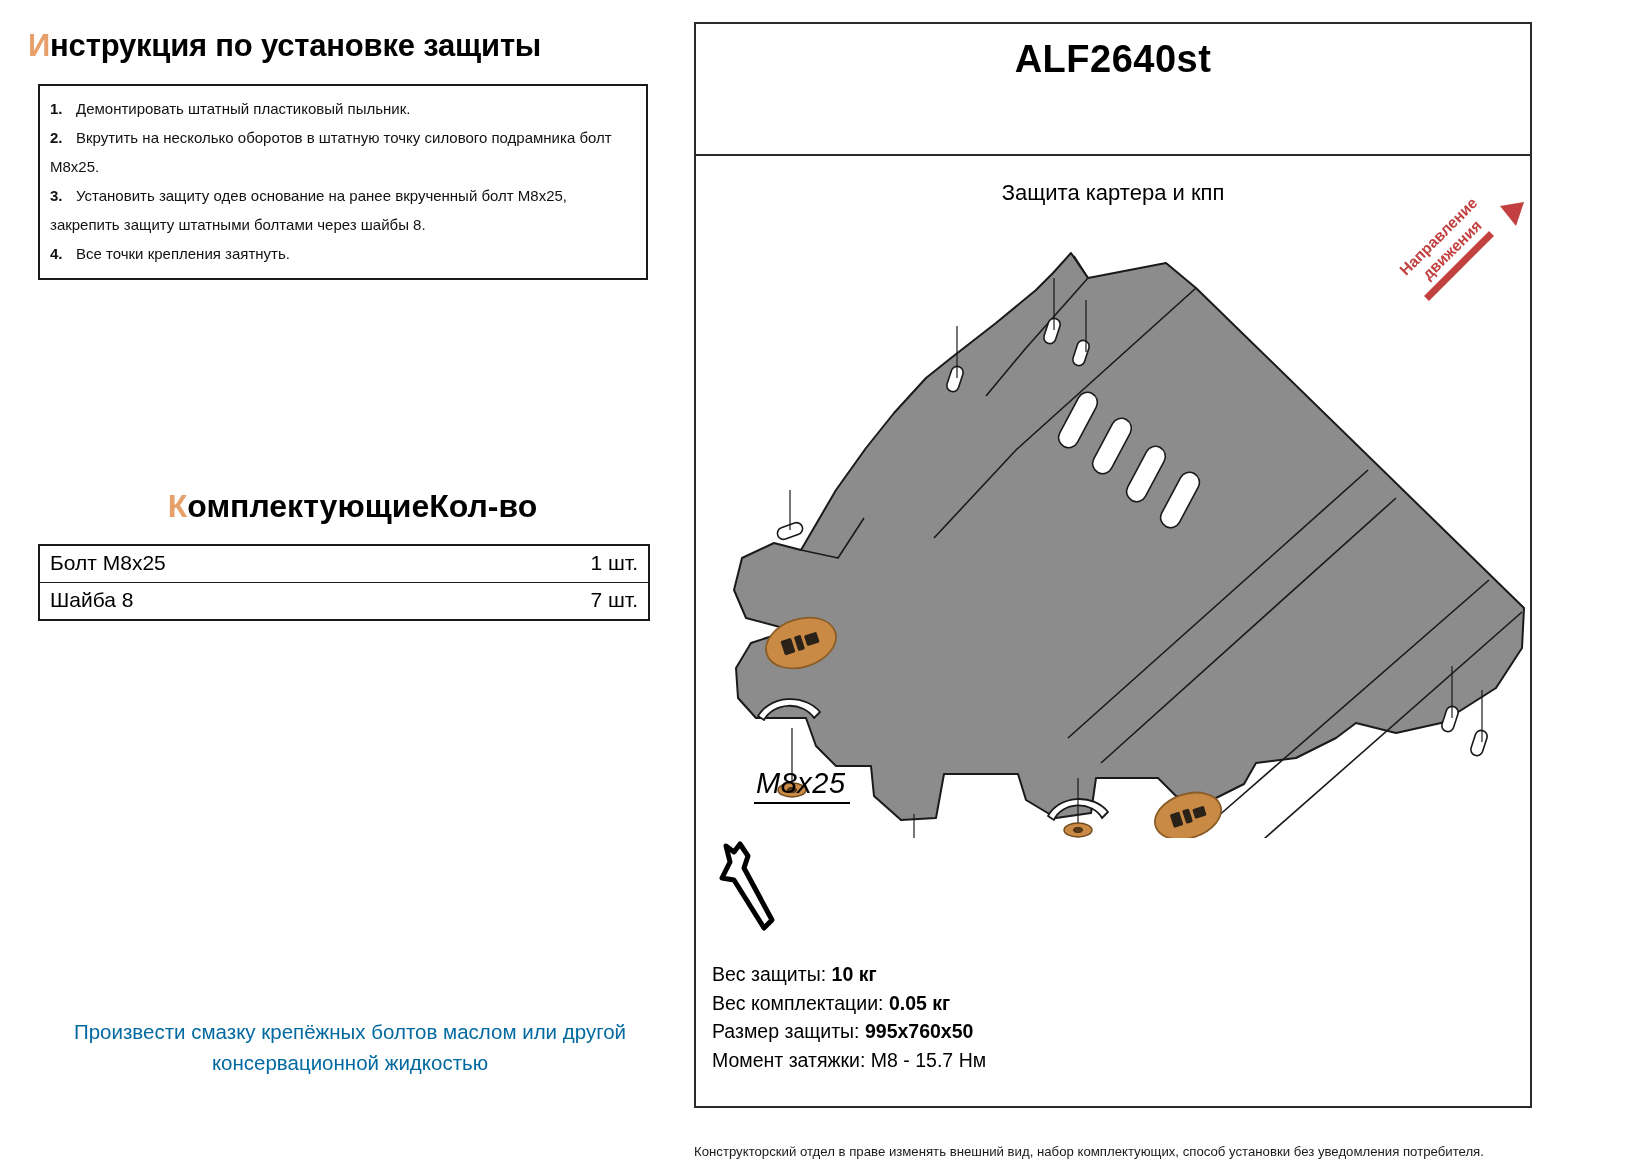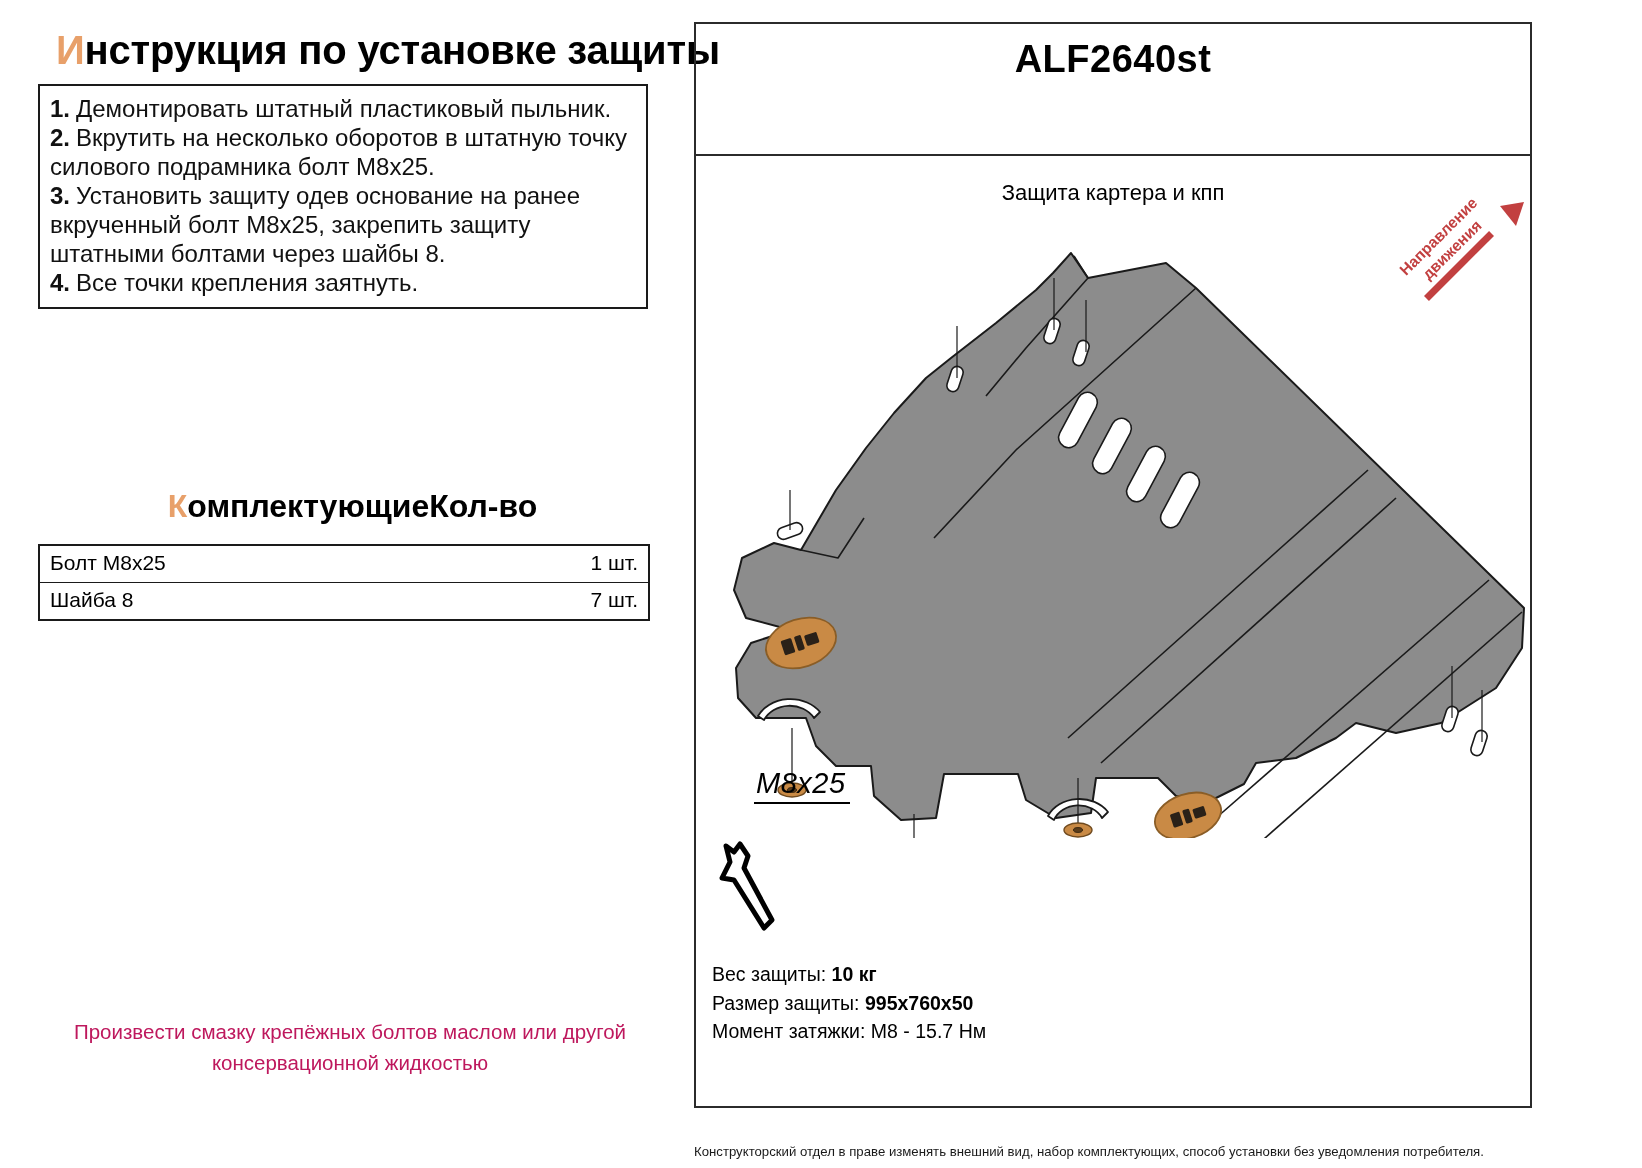--- a/index.html
+++ b/index.html
@@ -23,43 +23,43 @@
   #left-col {
     position: absolute;
     left: 0;
     top: 0;
     width: 686px;
     height: 1168px;
   }
 
   .instr-title {
     position: absolute;
-    left: 56px;
+    left: 28px;
     top: 28px;
-    font-size: 40px;
+    font-size: 31px;
     font-weight: bold;
     letter-spacing: -0.2px;
     white-space: nowrap;
     text-align: center;
   }
   .dropcap {
     color: #E8A06A;
   }
 
   .instr-box {
     position: absolute;
     left: 38px;
     top: 84px;
     width: 610px;
     border: 2px solid #1a1a1a;
     box-sizing: border-box;
     padding: 8px 10px 10px 10px;
   }
   .instr-line {
-    font-size: 24px;
+    font-size: 15px;
     line-height: 29px;
     white-space: nowrap;
     color: #111;
   }
   .instr-line.wrap {
     white-space: normal;
   }
   .instr-num {
     display: inline-block;
     width: 26px;
@@ -100,21 +100,21 @@
   }
   .comp-name { text-align: left; }
   .comp-qty  { text-align: right; width: 150px; }
 
   .grease-note {
     position: absolute;
     left: 30px;
     top: 1016px;
     width: 640px;
     text-align: center;
-    color: #be185d;
+    color: #0369a1;
     font-size: 20.5px;
     line-height: 31px;
   }
 
   
   #right-col {
     position: absolute;
     left: 694px;
     top: 22px;
     width: 838px;
@@ -475,20 +475,24 @@
     <svg class="wrench-icon" viewBox="0 0 72 92">
       <path fill="none" stroke="#000" stroke-width="5" stroke-linejoin="round" stroke-linecap="round" d="M 20,22 L 16,6 L 24,12 L 30,4 L 38,16 L 34,28 L 62,80 L 54,88 L 24,40 L 12,38 Z"></path>
     </svg>
 
     <div class="spec-list">
       <div>
         <span>Вес защиты:</span>
         <span class="b">10 кг</span>
       </div>
       <div>
+        <span>Вес комплектации:</span>
+        <span class="b">0.05 кг</span>
+      </div>
+      <div>
         <span>Размер защиты:</span>
         <span class="b">995x760x50</span>
       </div>
       <div>
         <span>Момент затяжки:</span>
         <span>M8 - 15.7 Нм</span>
       </div>
     </div>
   </div>
 

